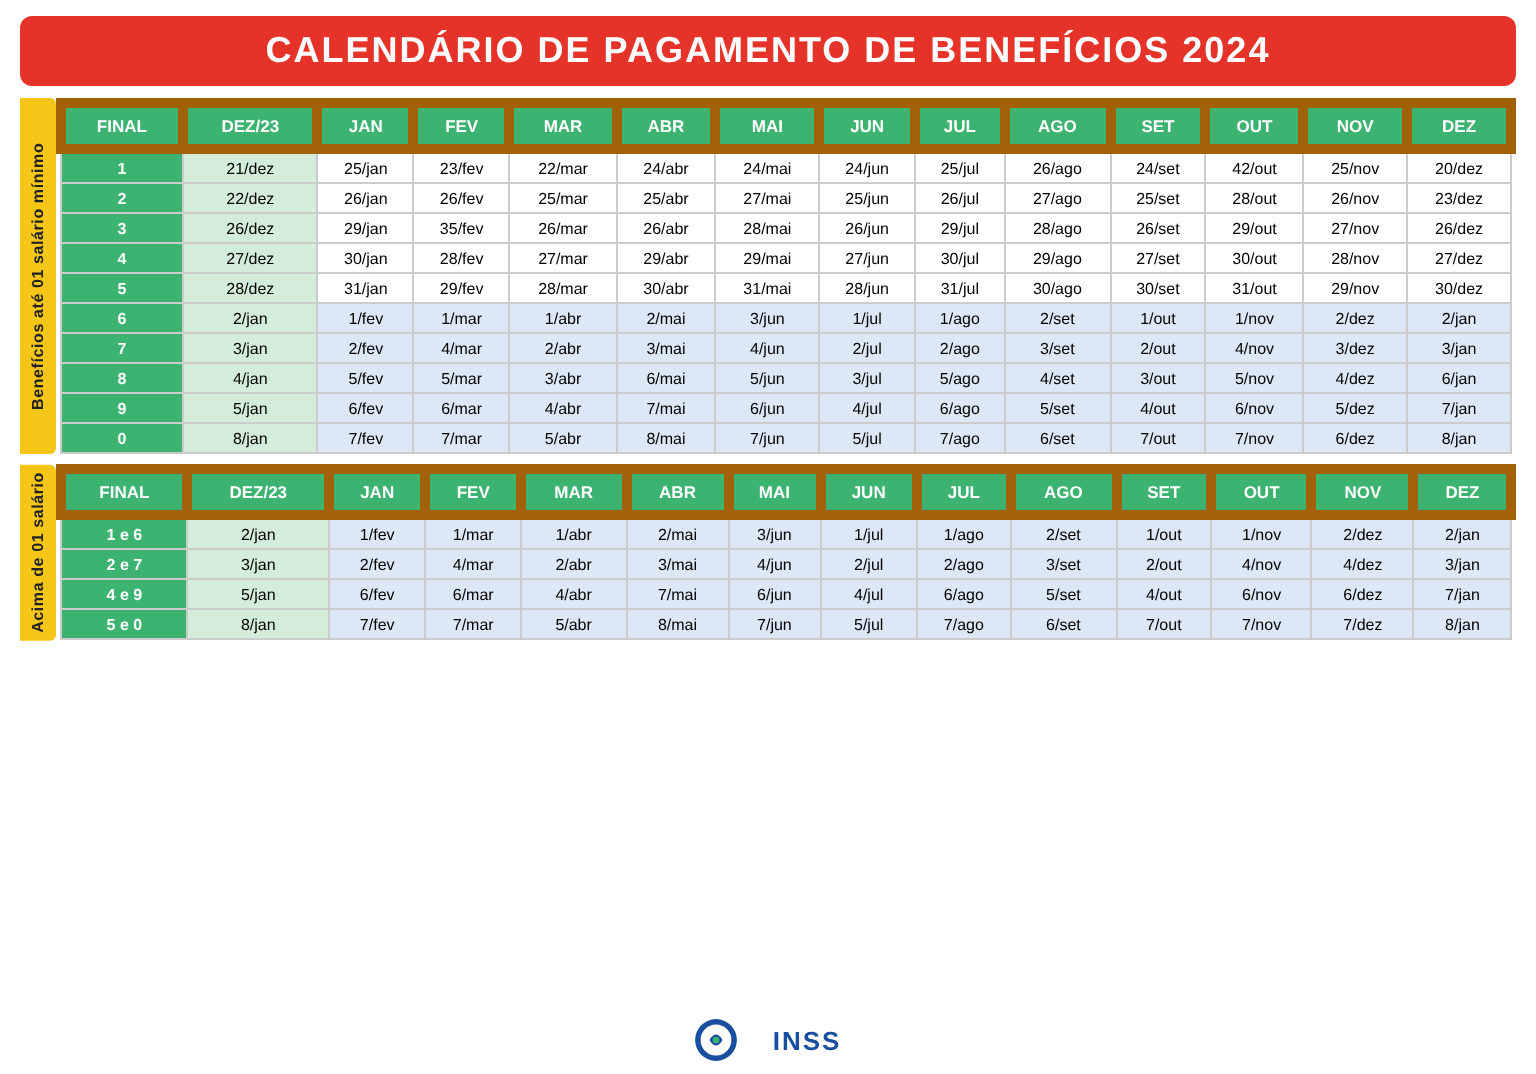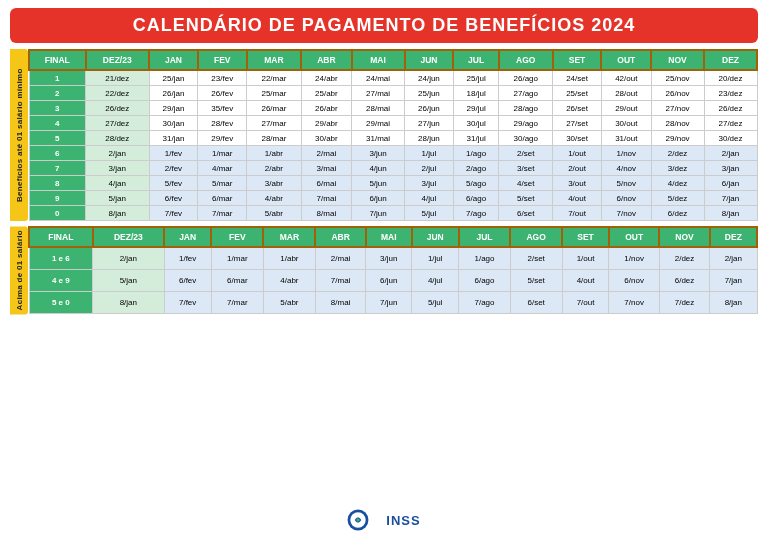--- a/index.html
+++ b/index.html
@@ -63,21 +63,21 @@
       border-collapse: collapse;
       flex: 1;
       font-size: 8.5px;
     }
     table thead tr th {
       background: #3cb371;
       color: #fff;
       font-weight: 700;
       text-align: center;
       padding: 4px 2px;
-      border: 2px solid #a16207;
+      border: 5px solid #a16207;
       font-size: 8.5px;
     }
     table tbody tr td {
       text-align: center;
       padding: 2.5px 2px;
       border: 1px solid #ccc;
       font-size: 8px;
       white-space: nowrap;
     }
     .row-blue td { background: #dce8f5; }
@@ -164,21 +164,21 @@
             </tr>
             <tr class="row-white">
               <td class="col-final">2</td>
               <td class="col-dez23">22/dez</td>
               <td>26/jan</td>
               <td>26/fev</td>
               <td>25/mar</td>
               <td>25/abr</td>
               <td>27/mai</td>
               <td>25/jun</td>
-              <td>18/jul</td>
+              <td>26/jul</td>
               <td>27/ago</td>
               <td>25/set</td>
               <td>28/out</td>
               <td>26/nov</td>
               <td>23/dez</td>
             </tr>
             <tr class="row-white">
               <td class="col-final">3</td>
               <td class="col-dez23">26/dez</td>
               <td>29/jan</td>
@@ -342,20 +342,36 @@
               <td>3/jun</td>
               <td>1/jul</td>
               <td>1/ago</td>
               <td>2/set</td>
               <td>1/out</td>
               <td>1/nov</td>
               <td>2/dez</td>
               <td>2/jan</td>
             </tr>
             <tr class="row-blue">
+              <td class="col-final">2 e 7</td>
+              <td class="col-dez23">3/jan</td>
+              <td>2/fev</td>
+              <td>4/mar</td>
+              <td>2/abr</td>
+              <td>3/mai</td>
+              <td>4/jun</td>
+              <td>2/jul</td>
+              <td>2/ago</td>
+              <td>3/set</td>
+              <td>2/out</td>
+              <td>4/nov</td>
+              <td>4/dez</td>
+              <td>3/jan</td>
+            </tr>
+            <tr class="row-blue">
               <td class="col-final">4 e 9</td>
               <td class="col-dez23">5/jan</td>
               <td>6/fev</td>
               <td>6/mar</td>
               <td>4/abr</td>
               <td>7/mai</td>
               <td>6/jun</td>
               <td>4/jul</td>
               <td>6/ago</td>
               <td>5/set</td>

